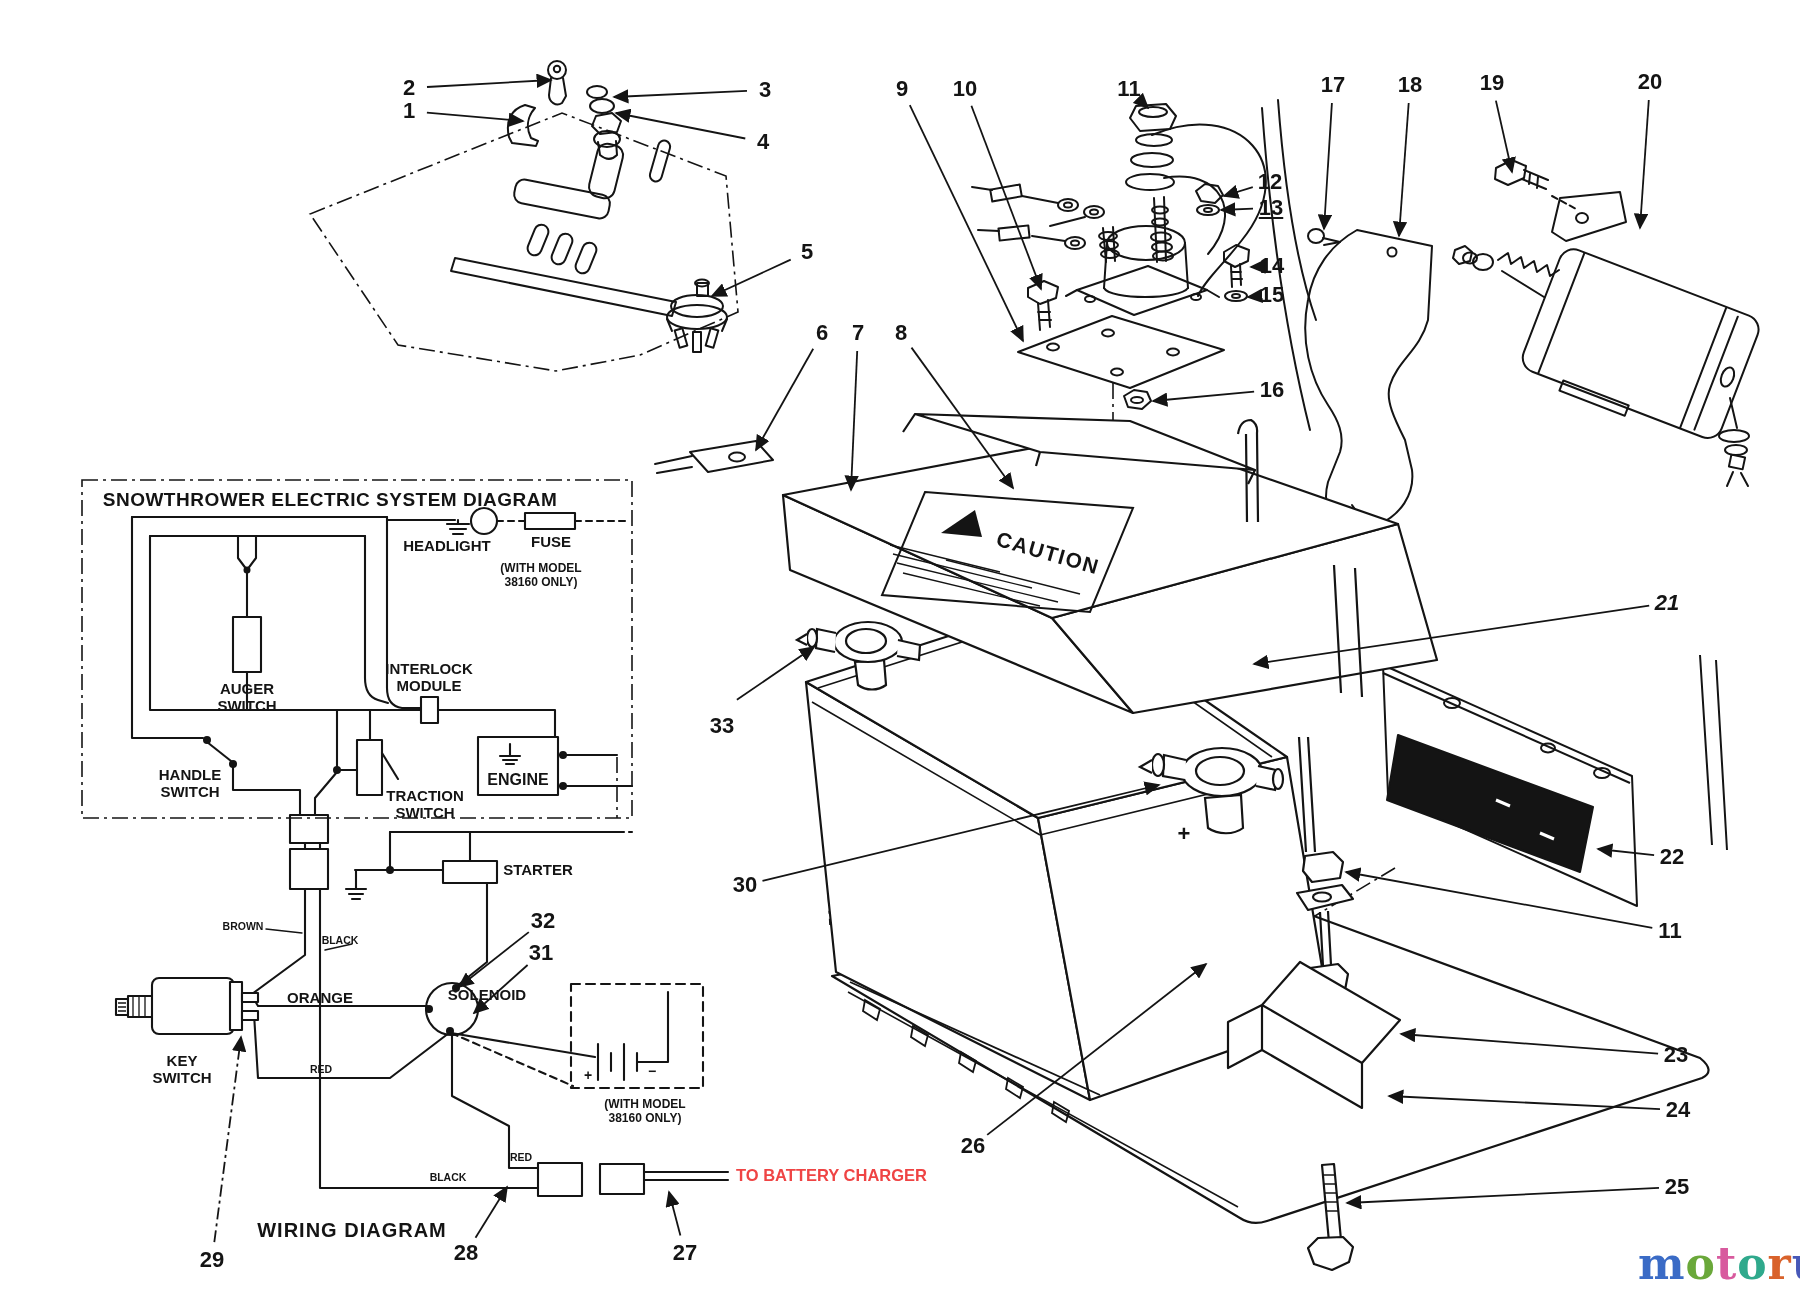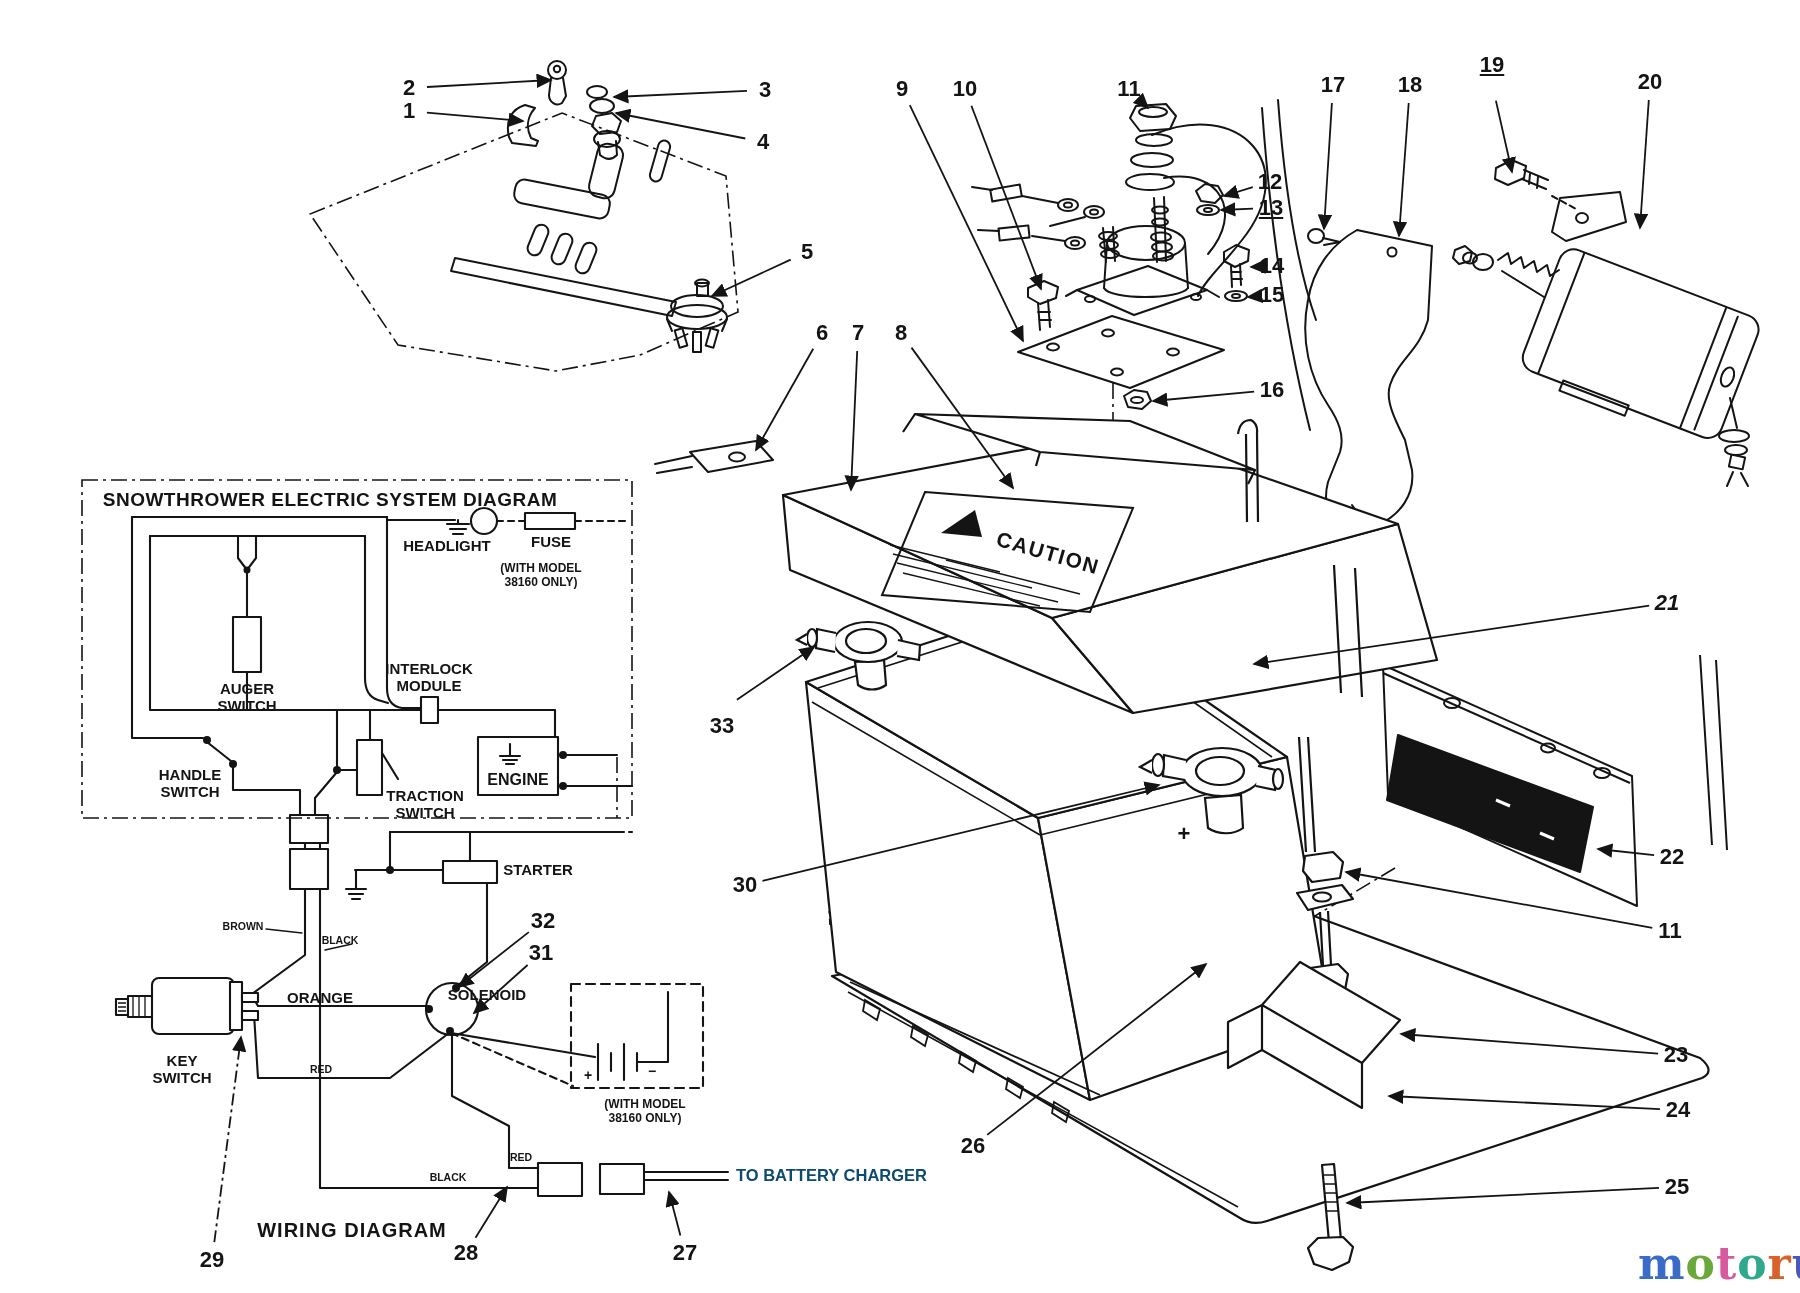--- a/index.html
+++ b/index.html
@@ -2,21 +2,21 @@
 <html><head>
 <meta charset="utf-8">
 <style>
   html,body{margin:0;padding:0}
   body{width:1800px;height:1293px;position:relative;background:#ffffff;overflow:hidden;
        font-family:"Liberation Sans",sans-serif;color:#141414}
   #art{position:absolute;left:0;top:0;width:1800px;height:1293px}
   .lbl{position:absolute;transform:translate(-50%,-50%);text-align:center;font-weight:bold;
        white-space:pre-line;line-height:1.13;color:#141414}
   .lbl-left{position:absolute;transform:translate(0,-50%);text-align:left;font-weight:bold;
-       white-space:pre;color:#0c4a6e}
+       white-space:pre;color:#ef4444}
   .callout{position:absolute;transform:translate(-50%,-50%);font-weight:bold;font-size:22px;color:#141414}
   .rot{transform:translate(-50%,-50%) rotate(16deg)}
   #callout-layer{position:absolute;inset:0;pointer-events:none}
   #logo{position:absolute;left:1638px;top:1238px;font-family:"DejaVu Serif",serif;
         font-weight:bold;font-size:44px;letter-spacing:1px;white-space:nowrap}
 </style>
 </head>
 <body>
 
 <svg id="art" viewBox="0 0 1800 1293" xmlns="http://www.w3.org/2000/svg">
@@ -453,21 +453,21 @@
     <div class="callout" style="left: 902px; top: 89px;">9</div>
     <div class="callout" style="left: 965px; top: 89px;">10</div>
     <div class="callout" style="left: 1129px; top: 89px;">11</div>
     <div class="callout" style="left: 1270px; top: 182px;">12</div>
     <div class="callout" style="left: 1271px; top: 208px; text-decoration: underline;">13</div>
     <div class="callout" style="left: 1272px; top: 266px;">14</div>
     <div class="callout" style="left: 1272px; top: 295px;">15</div>
     <div class="callout" style="left: 1272px; top: 390px;">16</div>
     <div class="callout" style="left: 1333px; top: 85px;">17</div>
     <div class="callout" style="left: 1410px; top: 85px;">18</div>
-    <div class="callout" style="left: 1492px; top: 65px; text-decoration: underline;">19</div>
+    <div class="callout" style="left: 1492px; top: 83px;">19</div>
     <div class="callout" style="left: 1650px; top: 82px;">20</div>
     <div class="callout" style="left: 1667px; top: 603px; font-style: italic;">21</div>
     <div class="callout" style="left: 1672px; top: 857px;">22</div>
     <div class="callout" style="left: 1670px; top: 931px;">11</div>
     <div class="callout" style="left: 1676px; top: 1055px;">23</div>
     <div class="callout" style="left: 1678px; top: 1110px;">24</div>
     <div class="callout" style="left: 1677px; top: 1187px;">25</div>
     <div class="callout" style="left: 973px; top: 1146px;">26</div>
     <div class="callout" style="left: 685px; top: 1253px;">27</div>
     <div class="callout" style="left: 466px; top: 1253px;">28</div>

